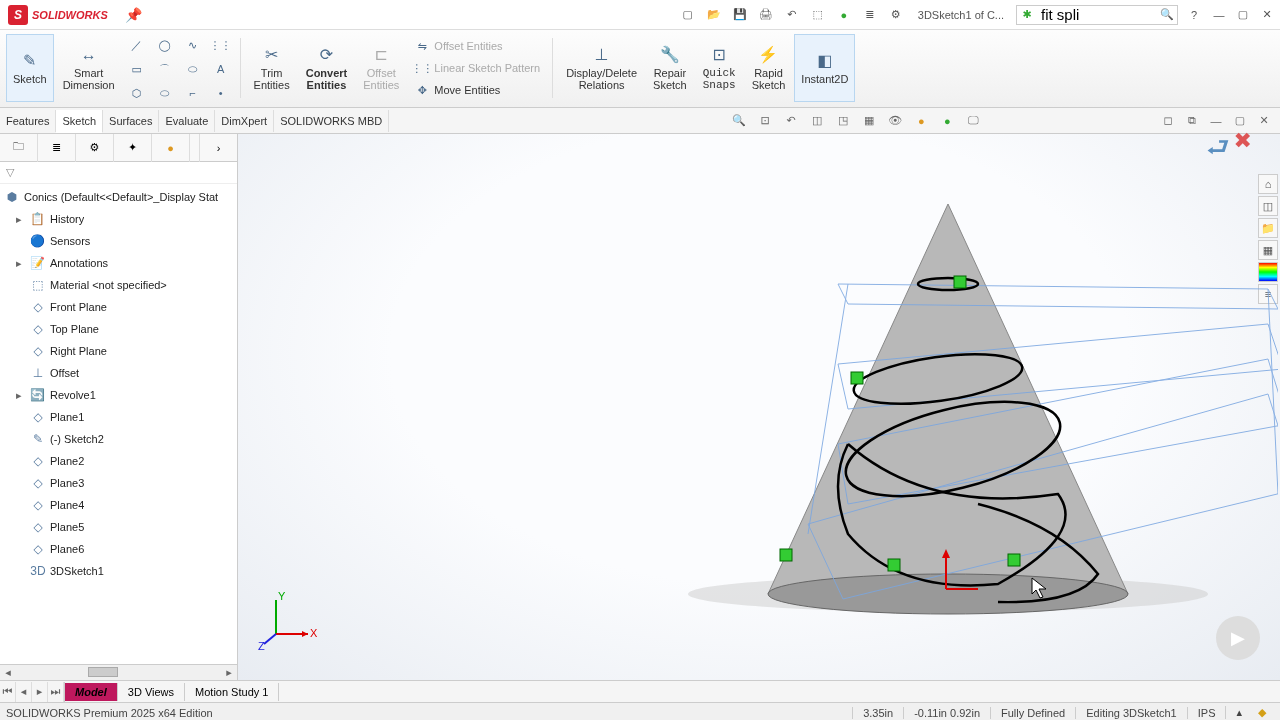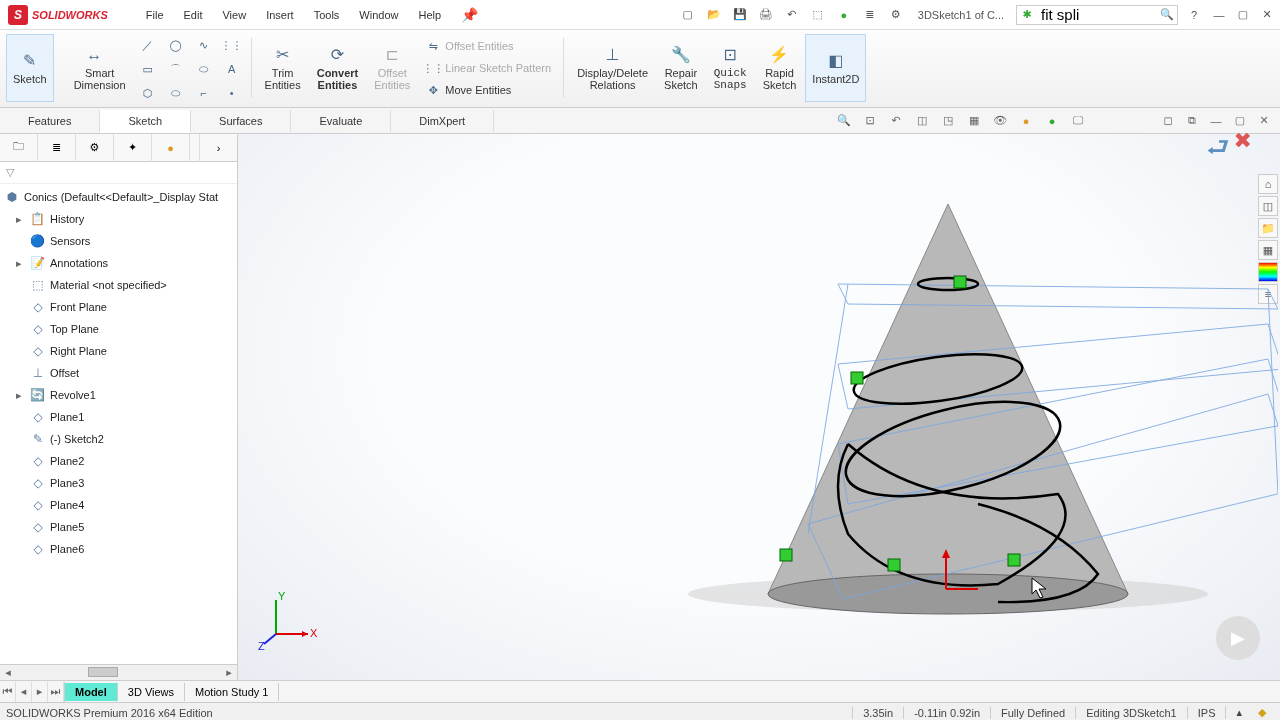--- a/index.html
+++ b/index.html
@@ -30,21 +30,21 @@
 .ribbon-sep { width: 1px; height: 60px; background: #ddd; margin: 4px 4px; }
 .ribbon-small-col { display: flex; flex-direction: column; gap: 2px; padding: 2px; }
 .ribbon-small { display: flex; align-items: center; gap: 4px; padding: 2px 4px; cursor: pointer; color:#333; }
 .ribbon-small.disabled { color: #aaa; }
 .ribbon-small .sicon { width: 16px; height: 16px; display:flex; align-items:center; justify-content:center; color:#4a6a8a; }
 .ribbon-mini-grid { display: grid; grid-template-columns: repeat(4, 26px); grid-template-rows: repeat(3, 22px); gap: 2px; align-content: center; }
 .ribbon-mini { display:flex; align-items:center; justify-content:center; cursor:pointer; color:#4a6a8a; border:1px solid transparent; }
 
 
 .tabstrip { height: 26px; background: #f5f5f5; border-bottom: 1px solid #ccc; display: flex; align-items: center; }
-.tab { padding: 5px 28px; cursor: pointer; color: #333; border-right: 1px solid #ddd; }
+.tab { padding: 5px 6px; cursor: pointer; color: #333; border-right: 1px solid #ddd; }
 .tab.active { background: #fff; border-bottom: 1px solid #fff; font-weight: 500; position:relative; top:1px; }
 .view-tools { margin-left: 340px; display:flex; gap:6px; align-items:center; }
 .vt-icon { width:20px; height:20px; color:#666; display:flex; align-items:center; justify-content:center; cursor:pointer; }
 .tabstrip-right { margin-left:auto; display:flex; gap:4px; padding-right:6px;}
 
 
 .main { display: flex; height: 546px; }
 .sidebar { width: 238px; border-right: 1px solid #ccc; display:flex; flex-direction:column; }
 .sidebar-tabs { height: 28px; border-bottom: 1px solid #ccc; display: flex; align-items: center; background:#f8f8f8; }
 .sb-tab { width: 38px; height: 28px; border-right: 1px solid #ddd; display:flex; align-items:center; justify-content:center; cursor:pointer; }
@@ -68,49 +68,40 @@
 .play-btn { position:absolute; right:20px; bottom:20px; width:44px; height:44px; border-radius:50%; background:#ddd; display:flex; align-items:center; justify-content:center; color:#fff; font-size:18px; }
 
 
 .cone-svg { position:absolute; left:260px; top:60px; }
 
 
 .bottom-tabs { height: 22px; border-top:1px solid #ccc; display:flex; align-items:center; background:#f5f5f5; }
 .nav-btns { display:flex; border-right:1px solid #ccc; }
 .nav-btn { width:16px; height:20px; display:flex; align-items:center; justify-content:center; color:#666; cursor:pointer; border-right:1px solid #ddd; }
 .btab { padding:3px 10px; border-right:1px solid #ccc; cursor:pointer; }
-.btab.active { background:#5eead4; font-weight:bold; }
+.btab.active { background:#be185d; font-weight:bold;font-style:italic; }
 
 
 .statusbar { height: 20px; background:#f0f0f0; border-top:1px solid #ccc; display:flex; align-items:center; padding:0 6px; font-size:11px; color:#444; }
 .status-left { flex:1; }
 .status-seg { padding:0 10px; border-left:1px solid #ccc; }
 .status-icon { width:16px; color:#d4a017; margin-left:6px; }
 
 
 .hscroll { height:16px; border-top:1px solid #ccc; background:#f0f0f0; position:relative; }
 .hscroll-thumb { position:absolute; left:88px; top:2px; height:10px; width:30px; background:#ccc; border:1px solid #aaa; }
 .hscroll-arrow { position:absolute; top:0; width:16px; height:14px; display:flex; align-items:center; justify-content:center; color:#666; }
 </style>
 </head>
 <body>
 
 <div class="titlebar">
   <div class="logo">
     <div class="logo-icon">S</div>
     <span>SOLIDWORKS</span>
-  </div>
-  <div class="menu">
-    <span class="menu-item">File</span>
-    <span class="menu-item">Edit</span>
-    <span class="menu-item">View</span>
-    <span class="menu-item">Insert</span>
-    <span class="menu-item">Tools</span>
-    <span class="menu-item">Window</span>
-    <span class="menu-item">Help</span>
   </div>
   <span class="pin">📌</span>
   <div class="titlebar-right">
     <span class="tb-icon">▢</span>
     <span class="tb-icon">📂</span>
     <span class="tb-icon">💾</span>
     <span class="tb-icon">🖨</span>
     <span class="tb-icon">↶</span>
     <span class="tb-icon">⬚</span>
     <span class="tb-icon" style="color:#3a3;">●</span>
@@ -129,21 +120,21 @@
   </div>
 </div>
 
 <div class="ribbon">
   <div class="ribbon-btn active">
     <div class="ricon">✎</div>
     <div class="label">Sketch</div>
   </div>
   <div class="ribbon-btn">
     <div class="ricon">↔</div>
-    <div class="label" style="white-space:pre-line;margin-left:11px;">Smart
+    <div class="label" style="white-space:pre-line;">Smart
 Dimension</div>
   </div>
   <div class="ribbon-mini-grid">
     <div class="ribbon-mini">／</div>
     <div class="ribbon-mini">◯</div>
     <div class="ribbon-mini">∿</div>
     <div class="ribbon-mini">⋮⋮</div>
     <div class="ribbon-mini">▭</div>
     <div class="ribbon-mini">⌒</div>
     <div class="ribbon-mini">⬭</div>
@@ -209,20 +200,21 @@
     <div class="label">Instant2D</div>
   </div>
 </div>
 
 <div class="tabstrip">
   <div class="tab">Features</div>
   <div class="tab active">Sketch</div>
   <div class="tab">Surfaces</div>
   <div class="tab">Evaluate</div>
   <div class="tab">DimXpert</div>
+  <div class="tab">SOLIDWORKS MBD</div>
   <div class="view-tools">
     <span class="vt-icon">🔍</span>
     <span class="vt-icon">⊡</span>
     <span class="vt-icon">↶</span>
     <span class="vt-icon">◫</span>
     <span class="vt-icon">◳</span>
     <span class="vt-icon">▦</span>
     <span class="vt-icon">👁</span>
     <span class="vt-icon" style="color:#d92;">●</span>
     <span class="vt-icon" style="color:#3a3;">●</span>
@@ -329,20 +321,25 @@
           <div class="tree-row" style="padding-left: 16px;">
             <span class="exp"></span>
             <span class="ticon">◇</span>
             <span class="tlabel">Plane5</span>
           </div>
           <div class="tree-row" style="padding-left: 16px;">
             <span class="exp"></span>
             <span class="ticon">◇</span>
             <span class="tlabel">Plane6</span>
           </div>
+          <div class="tree-row" style="padding-left: 16px;">
+            <span class="exp"></span>
+            <span class="ticon">3D</span>
+            <span class="tlabel">3DSketch1</span>
+          </div>
         </div>
     </div>
     <div class="hscroll">
       <span class="hscroll-arrow" style="left:0">◂</span>
       <div class="hscroll-thumb"></div>
       <span class="hscroll-arrow" style="right:0">▸</span>
     </div>
   </div>
 
   <div class="viewport">
@@ -422,21 +419,21 @@
     <div class="nav-btn">◂</div>
     <div class="nav-btn">▸</div>
     <div class="nav-btn">⏭</div>
   </div>
   <div class="btab active">Model</div>
   <div class="btab">3D Views</div>
   <div class="btab">Motion Study 1</div>
 </div>
 
 <div class="statusbar">
-  <span class="status-left">SOLIDWORKS Premium 2016 x64 Edition</span>
+  <span class="status-left">SOLIDWORKS Premium 2025 x64 Edition</span>
   <span class="status-seg">3.35in</span>
   <span class="status-seg">-0.11in  0.92in</span>
   <span class="status-seg">Fully Defined</span>
   <span class="status-seg">Editing 3DSketch1</span>
   <span class="status-seg">IPS</span>
   <span class="status-seg">▴</span>
   <span class="status-icon">◆</span>
 </div>
 
 </body></html>

